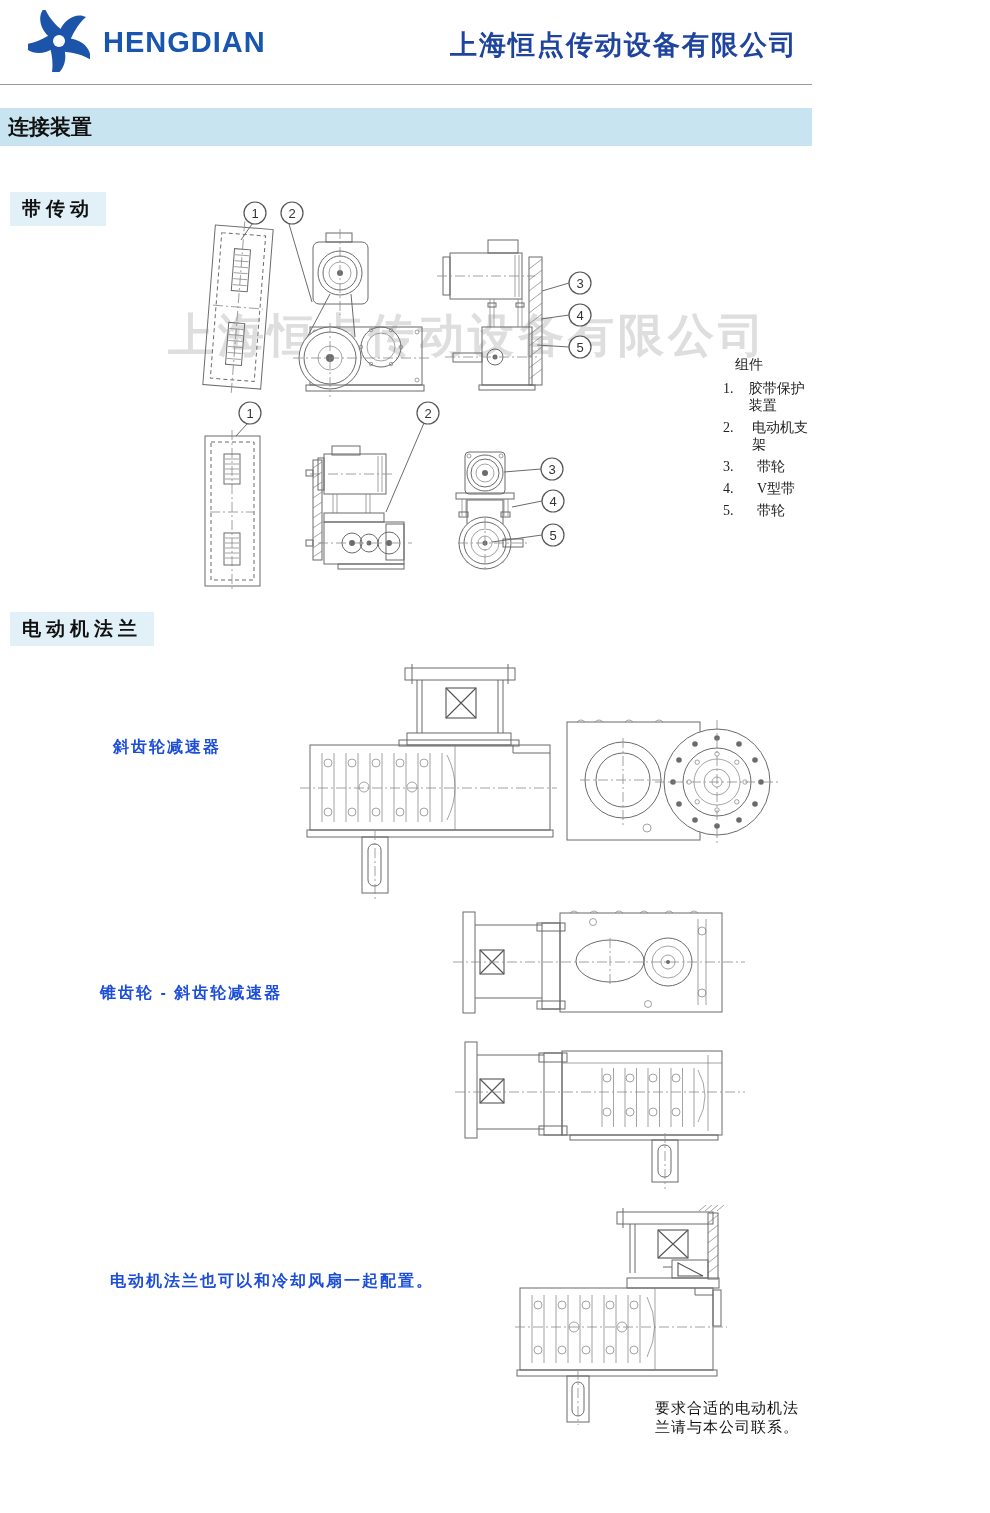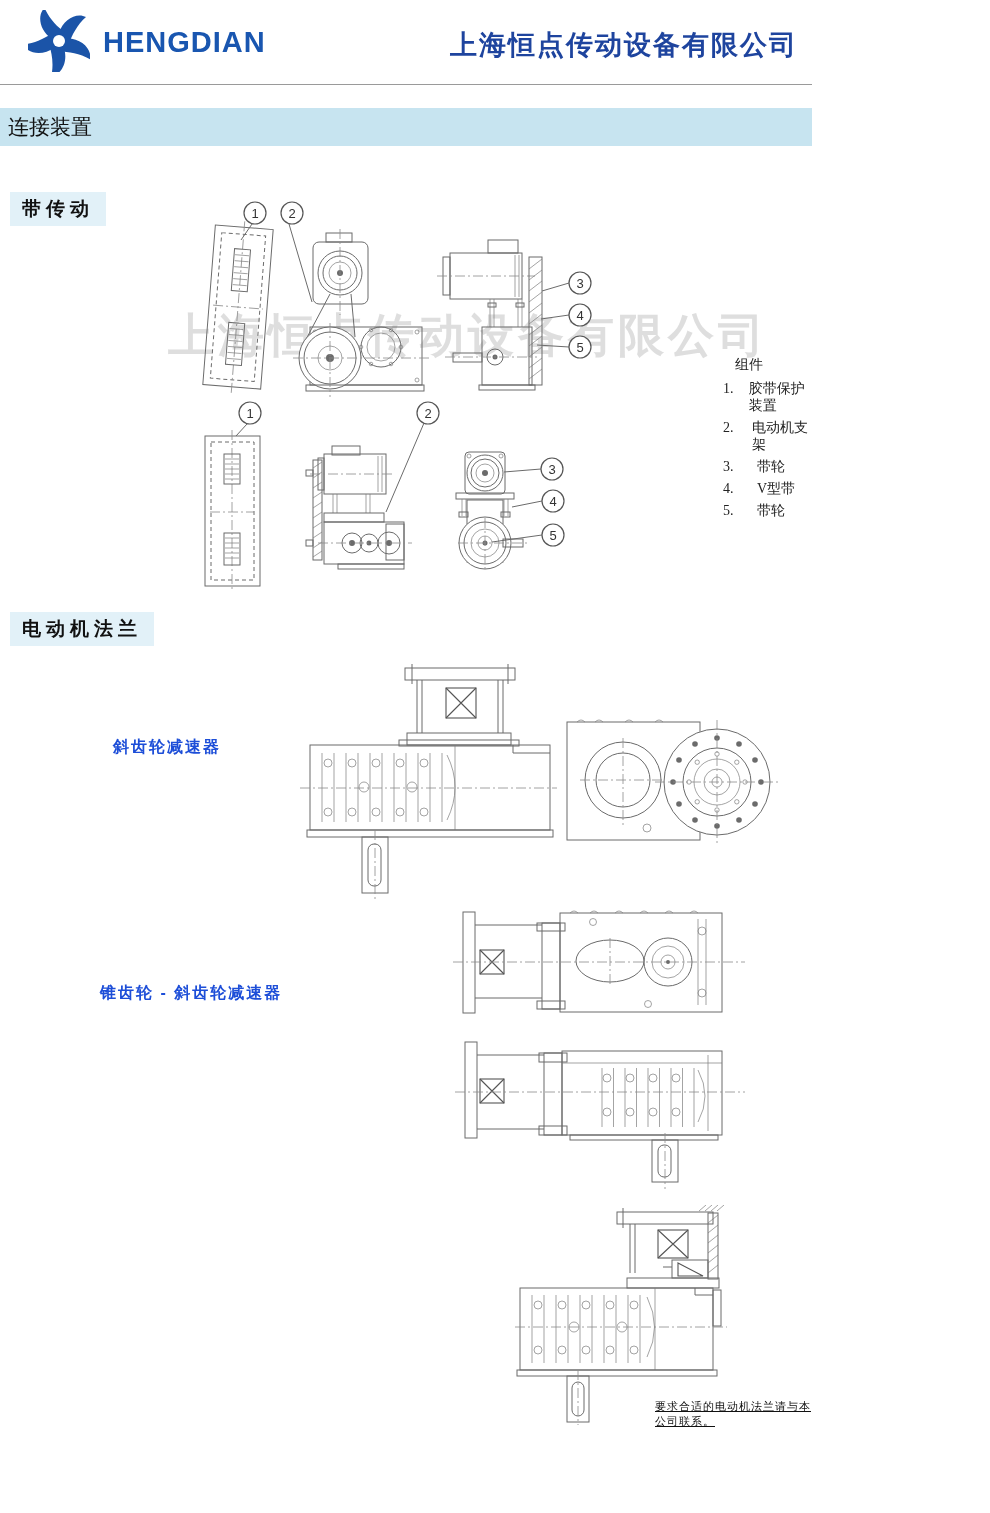--- a/index.html
+++ b/index.html
@@ -7,43 +7,43 @@
         font-family:"Liberation Sans",sans-serif;color:#1a1a1a;}
   
   .logo-icon{position:absolute;left:28px;top:10px;}
   .logo-text{position:absolute;left:103px;top:26px;font-size:29px;font-weight:bold;
              color:#1956b0;letter-spacing:1px;}
   .company-name{position:absolute;right:14px;top:27px;font-size:27px;font-weight:bold;
                 color:#1e449e;letter-spacing:2px;font-family:"Liberation Serif",serif;}
   .header-rule{position:absolute;left:0;right:0;top:84px;height:1px;background:#9a9a9a;}
   
   .section-band{position:absolute;left:0;right:0;top:108px;height:38px;background:#c7e4f0;}
-  .section-band .t{line-height:38px;padding-left:8px;font-size:21px;font-weight:normal;color:#111;}
+  .section-band .t{line-height:38px;padding-left:8px;font-size:21px;font-weight:bold;color:#111;}
   .sub-label{position:absolute;background:#e2f1f8;font-size:19px;font-weight:bold;
              letter-spacing:5px;padding:4px 12px 4px 12px;color:#111;}
   .sub-belt{left:10px;top:180px;margin-top:12px;}
   .sub-flange{left:10px;top:612px;}
   
   .watermark{position:absolute;left:168px;top:305px;font-size:46px;letter-spacing:4px;
              color:#c9c9c9;opacity:.6;white-space:nowrap;font-weight:bold;z-index:1;}
   .fig{position:absolute;z-index:2;}
   
   .parts{position:absolute;left:723px;top:340px;z-index:3;
          font-family:"Liberation Serif",serif;font-size:14px;color:#222;margin-top:16px;}
   .parts .pt{margin-left:12px;margin-bottom:6px;}
   .parts .row{display:flex;margin-bottom:5px;line-height:17px;}
   .parts .num{width:34px;}
   
   .draw-label{position:absolute;font-size:16px;font-weight:600;color:#1d4ed8;
               letter-spacing:2px;z-index:3;white-space:nowrap;}
   .lbl-helical{left:113px;top:737px;}
   .lbl-bevel{left:100px;top:983px;}
   .lbl-fan{left:110px;top:1271px;}
-  .note{position:absolute;left:655px;top:1399px;font-size:11px;color:#111;
-        letter-spacing:1px;z-index:3;text-decoration:underline;}
+  .note{position:absolute;left:655px;top:1399px;font-size:15px;color:#111;
+        letter-spacing:1px;z-index:3;}
   .page-num{position:absolute;left:936px;top:1460px;font-size:23px;color:#111;
             letter-spacing:2px;}
   
   .ln{fill:none;stroke:#6b6b6b;stroke-width:1;}
   .ln2{fill:none;stroke:#555;stroke-width:1.1;}
   .thin{fill:none;stroke:#7d7d7d;stroke-width:.7;}
   .dash{stroke-dasharray:4 3;}
   .cl{fill:none;stroke:#8a8a8a;stroke-width:.8;stroke-dasharray:10 3 2 3;}
   .wfill{fill:#fff;stroke:#6b6b6b;stroke-width:1;}
   .callout-c{fill:#fff;stroke:#555;stroke-width:1.2;}
@@ -403,20 +403,21 @@
       <path class="thin" d="M248,165q14,26 0,52"></path>
       <line class="thin" x1="258" y1="150" x2="258" y2="226"></line>
       <rect class="ln" x="120" y="230" width="148" height="5"></rect>
       <line class="cl" x1="5" y1="187" x2="295" y2="187"></line>
       <rect class="ln" x="202" y="235" width="26" height="42"></rect>
       <rect class="ln" x="208" y="240" width="13" height="32" rx="6"></rect>
       <line class="cl" x1="215" y1="228" x2="215" y2="284"></line>
     </g>
   </svg>
 
+  <div class="draw-label lbl-fan">电动机法兰也可以和冷却风扇一起配置。</div>
 
   <svg class="fig" style="left:515px;top:1205px;" width="290" height="220" viewBox="0 0 290 220">
     <g>
       <rect class="ln" x="102" y="7" width="96" height="12"></rect>
       <line class="ln" x1="108" y1="3" x2="108" y2="23"></line>
       <path class="ln" d="M115,19V68M120,19V68"></path>
       <rect class="ln2" x="143" y="25" width="30" height="28"></rect>
       <path class="ln2" d="M143,25l30,28M173,25l-30,28"></path>
       <rect class="ln" x="193" y="8" width="10" height="66"></rect>
       <path class="thin" d="M193,18l10,-8M193,28l10,-8M193,38l10,-8M193,48l10,-8M193,58l10,-8M193,68l10,-8"></path>

